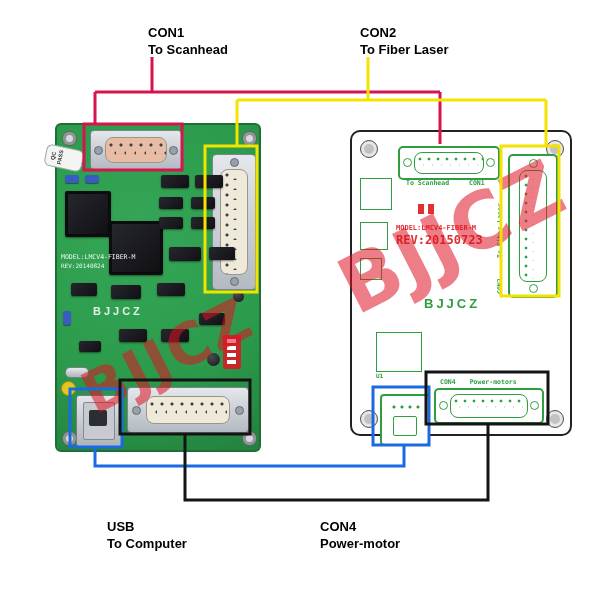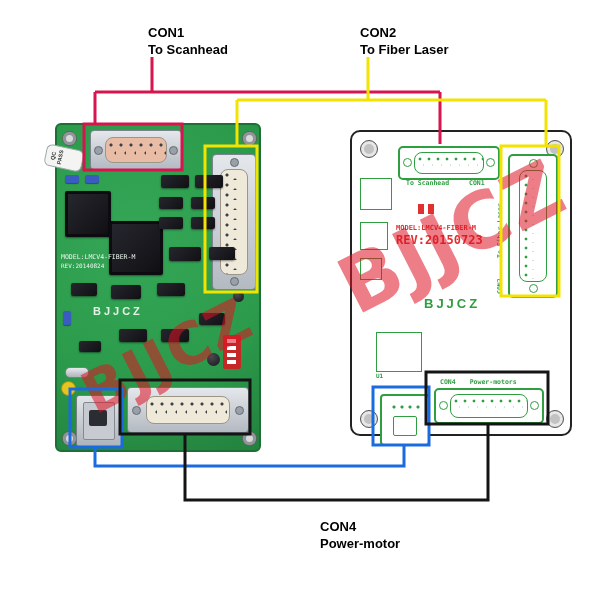--- a/index.html
+++ b/index.html
@@ -228,18 +228,22 @@
   </svg>
 
   <div class="anno" style="left:148px; top:24px;">
     <div class="anno-title">CON1</div>
     <div class="anno-sub">To Scanhead</div>
   </div>
   <div class="anno" style="left:360px; top:24px;">
     <div class="anno-title">CON2</div>
     <div class="anno-sub">To Fiber Laser</div>
   </div>
+  <div class="anno" style="left:107px; top:518px;">
+    <div class="anno-title">USB</div>
+    <div class="anno-sub">To Computer</div>
+  </div>
   <div class="anno" style="left:320px; top:518px;">
     <div class="anno-title">CON4</div>
     <div class="anno-sub">Power-motor</div>
   </div>
 
 </div>
 
 </body></html>

